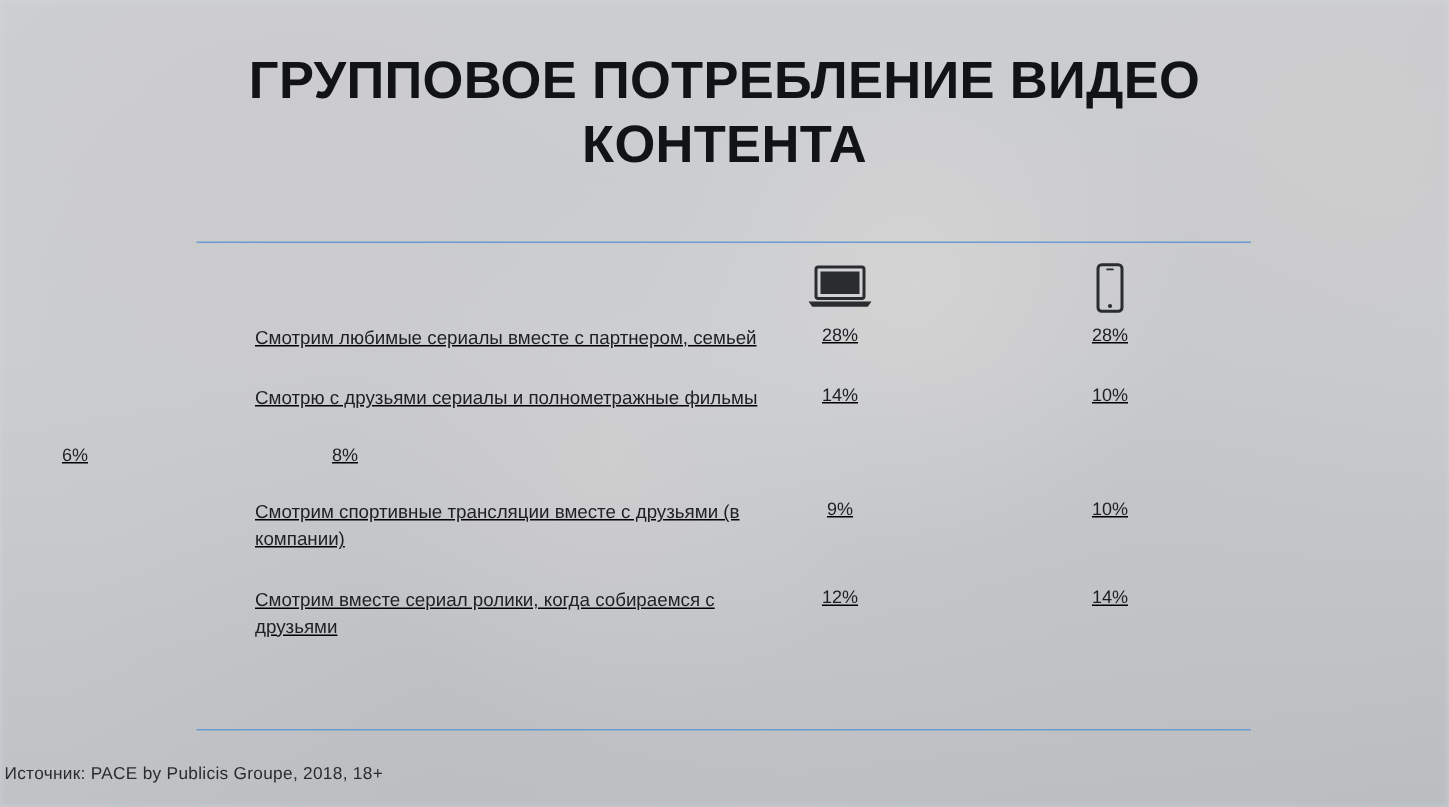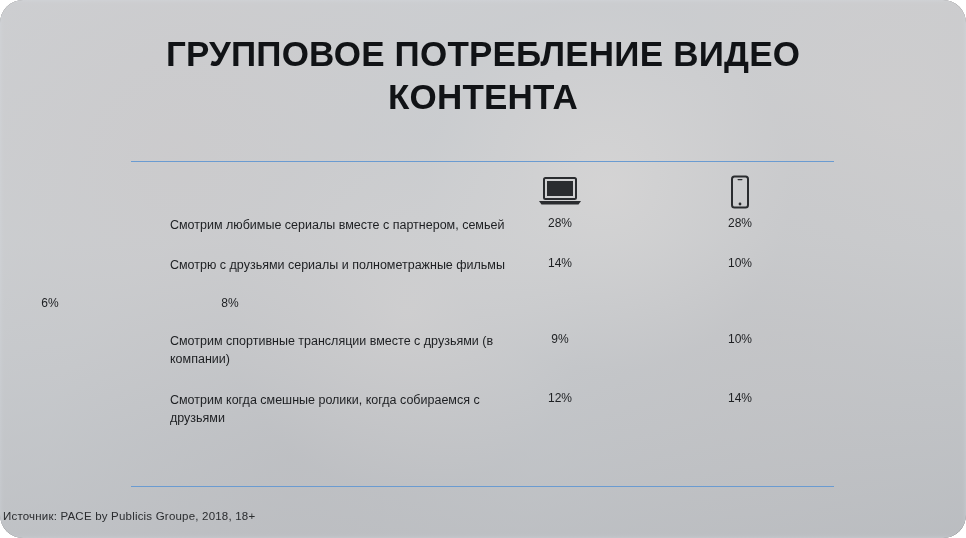--- a/index.html
+++ b/index.html
@@ -11,21 +11,20 @@
     height: 538px;
     font-family: "Liberation Sans", sans-serif;
     overflow: hidden;
   }
   .slide {
     position: relative;
     width: 966px;
     height: 538px;
     background: #9a9fa6;
     overflow: hidden;
-    border-radius: 23px;
   }
   
   .bg {
     position: absolute;
     inset: 0;
     background:
       radial-gradient(circle at 18% 30%, rgba(120,96,86,0.75) 0%, rgba(120,96,86,0) 32%),
       radial-gradient(circle at 42% 58%, rgba(180,150,130,0.55) 0%, rgba(180,150,130,0) 28%),
       radial-gradient(circle at 63% 35%, rgba(205,175,150,0.6) 0%, rgba(205,175,150,0) 26%),
       radial-gradient(circle at 80% 62%, rgba(90,72,64,0.6) 0%, rgba(90,72,64,0) 30%),
@@ -90,20 +89,21 @@
     position: absolute;
     top: 216px;
     left: 0;
     width: 966px;
   }
   .row {
     position: relative;
     display: flex;
     align-items: flex-start;
     margin-bottom: 22px;
+    text-decoration: underline;
   }
   .row-label {
     width: 340px;
     margin-left: 170px;
     font-size: 12.5px;
     line-height: 1.45;
     color: #1d1f22;
   }
   .row-val {
     width: 70px;
@@ -193,21 +193,21 @@
         <div class="row-val val-phone">8%</div>
       </div>
 
       <div class="row">
         <div class="row-label">Смотрим спортивные трансляции вместе с друзьями (в компании)</div>
         <div class="row-val val-laptop">9%</div>
         <div class="row-val val-phone">10%</div>
       </div>
 
       <div class="row">
-        <div class="row-label">Смотрим когда смешные ролики, когда собираемся с друзьями</div>
+        <div class="row-label">Смотрим вместе сериал ролики, когда собираемся с друзьями</div>
         <div class="row-val val-laptop">12%</div>
         <div class="row-val val-phone">14%</div>
       </div>
 
     </div>
 
     <div class="rule rule-bottom"></div>
 
     <div class="source">Источник: PACE by Publicis Groupe,  2018, 18+</div>
 

